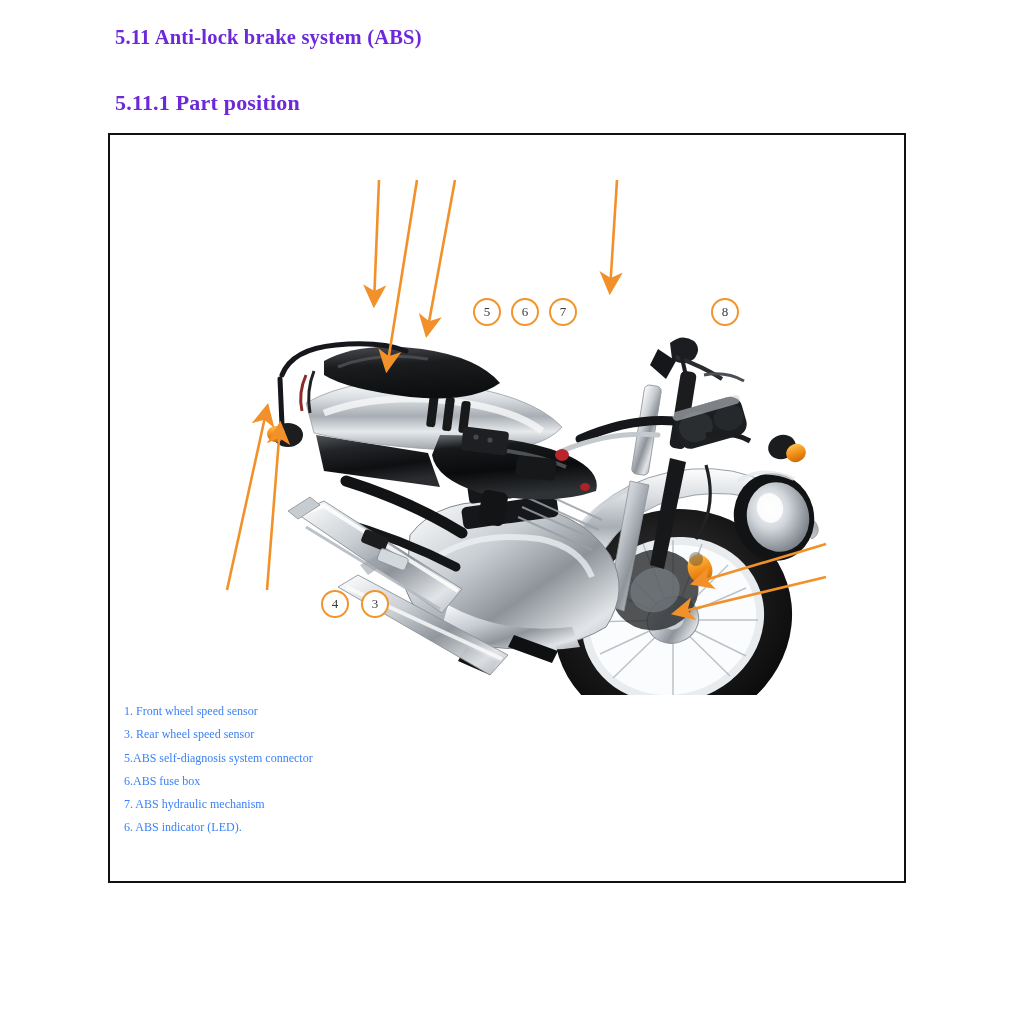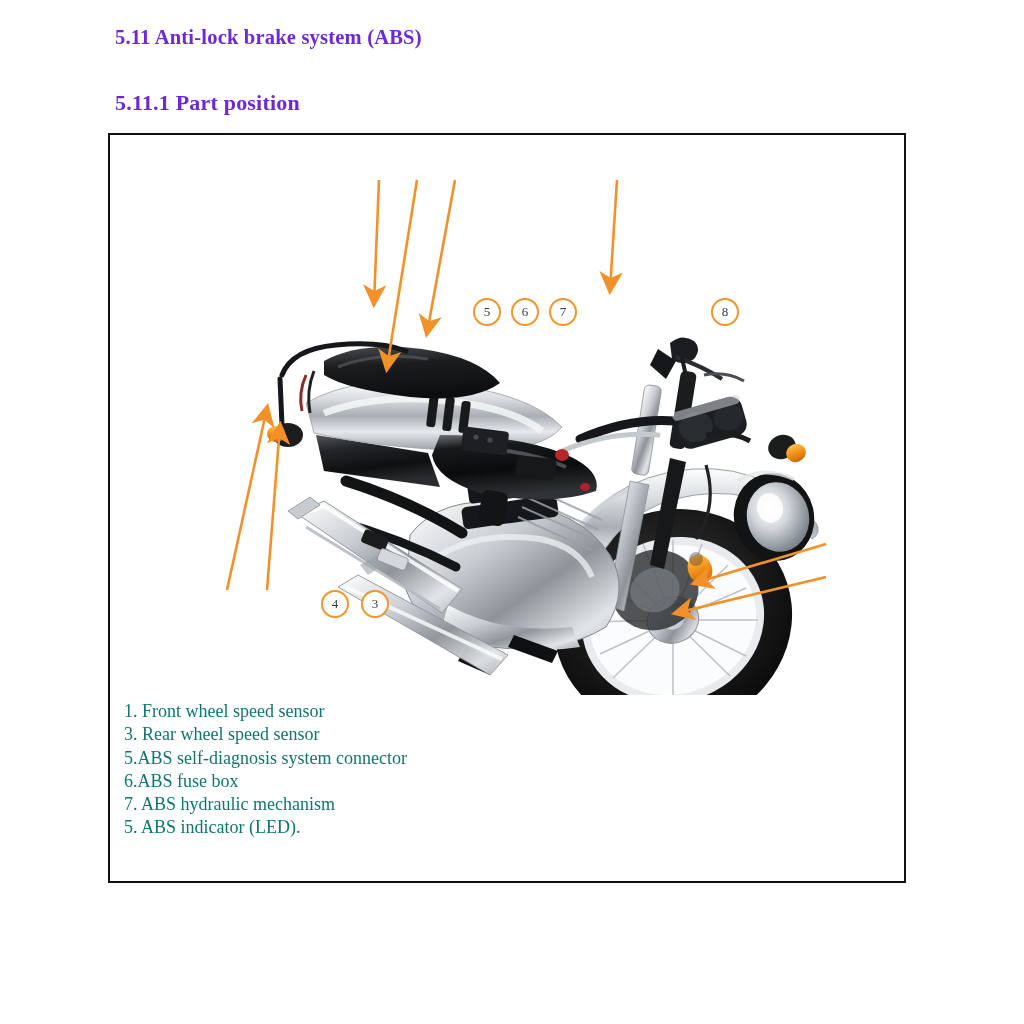--- a/index.html
+++ b/index.html
@@ -60,23 +60,23 @@
   }
 
   
   .legend{
     position:absolute;
     left:14px;
     top:565px;
     right:10px;
   }
   .legend-item{
-    font-size:18px;
+    font-size:12px;
     line-height:23.3px;
-    color:#0f766e;
+    color:#3b82f6;
     white-space:nowrap;
   }
 
   .watermark{
     position:absolute;
     left:390px;top:735px;
     font-size:11px;
     color:#e9e9e9;
     letter-spacing:3px;
     white-space:nowrap;
@@ -307,18 +307,18 @@
       <div class="callout" style="left:211px;top:455px;">4</div>
 
     </div>
 
     <div class="legend">
       <div class="legend-item">1. Front wheel speed sensor</div>
       <div class="legend-item">3. Rear wheel speed sensor</div>
       <div class="legend-item">5.ABS  self-diagnosis system connector</div>
       <div class="legend-item">6.ABS fuse box</div>
       <div class="legend-item">7. ABS hydraulic mechanism</div>
-      <div class="legend-item">5. ABS indicator (LED).</div>
+      <div class="legend-item">6. ABS indicator (LED).</div>
     </div>
 
     <div class="watermark"></div>
   </div>
 </div>
 
 </body></html>

